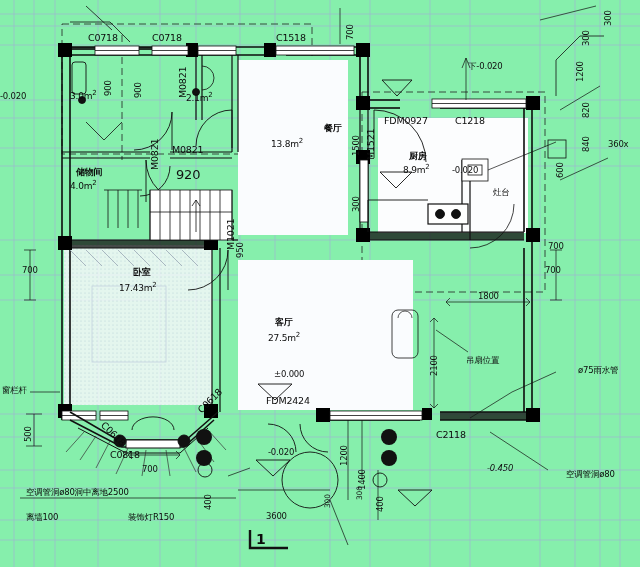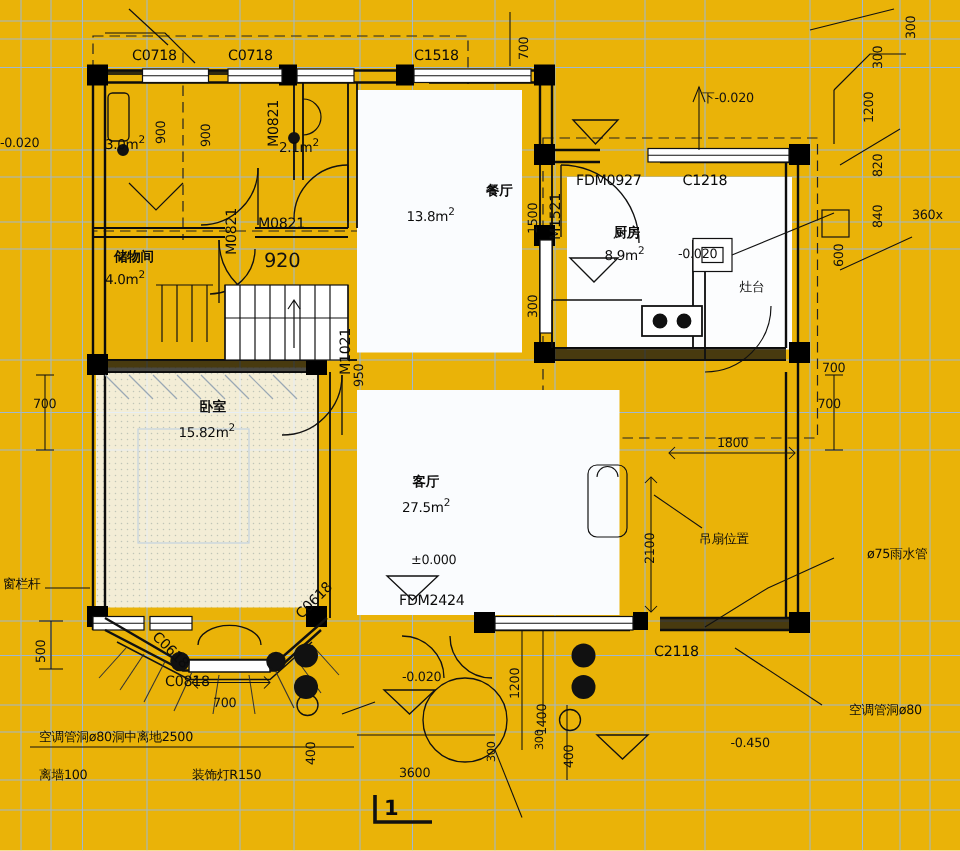--- a/index.html
+++ b/index.html
@@ -1,20 +1,20 @@
 <!DOCTYPE html>
 <html><head>
 <meta charset="utf-8">
 <style>
   html,body{margin:0;padding:0;background:#fff;}
   body{font-family:"Liberation Sans","DejaVu Sans",sans-serif;}
   #plan{
     position:relative;
     width:640px;height:567px;
-    background:#eab308;
+    background:#86efac;
     overflow:hidden;
   }
   #plan svg{position:absolute;left:0;top:0;}
   .lbl{
     position:absolute;
     font-family:"DejaVu Sans","Liberation Sans",sans-serif;
     color:#0b0b0b;
     white-space:nowrap;
     line-height:1;
     letter-spacing:-0.2px;
@@ -423,34 +423,34 @@
     <span>13.8m</span><sup style="font-size:7px">2</sup>
   </div>
 
   <div class="lbl rm" style="left:409px;top:152px;">厨房</div>
   <div class="lbl rma" style="left:403px;top:164px;">
     <span>8.9m</span><sup style="font-size:7px">2</sup>
   </div>
 
   <div class="lbl rm" style="left:133px;top:268px;">卧室</div>
   <div class="lbl rma" style="left:119px;top:282px;">
-    <span>15.82m</span><sup style="font-size:7px">2</sup>
+    <span>17.43m</span><sup style="font-size:7px">2</sup>
   </div>
 
   <div class="lbl rm" style="left:275px;top:318px;">客厅</div>
   <div class="lbl rma" style="left:268px;top:332px;">
     <span>27.5m</span><sup style="font-size:7px">2</sup>
   </div>
 
   <div class="lbl dim" style="left:0px;top:92px;">-0.020</div>
   <div class="lbl dim" style="left:468px;top:62px;">下-0.020</div>
   <div class="lbl dim" style="left:452px;top:166px;">-0.020</div>
   <div class="lbl dim" style="left:258px;top:370px;margin-left:16px;">±0.000</div>
   <div class="lbl dim" style="left:268px;top:448px;">-0.020</div>
-  <div class="lbl dim" style="left:487px;top:492px;">-0.450</div>
+  <div class="lbl dim" style="left:487px;top:464px;font-style:italic;">-0.450</div>
 
   <div class="lbl dim" style="left:22px;top:266px;">700</div>
   <div class="lbl dim" style="left:545px;top:266px;">700</div>
   <div class="lbl dimv" style="left:346px;top:40px;transform:rotate(-90deg);">700</div>
   <div class="lbl dim" style="left:548px;top:242px;">700</div>
 
   <div class="lbl dimv" style="left:604px;top:26px;transform:rotate(-90deg);">300</div>
   <div class="lbl dimv" style="left:582px;top:46px;transform:rotate(-90deg);">300</div>
   <div class="lbl dimv" style="left:576px;top:82px;transform:rotate(-90deg);">1200</div>
   <div class="lbl dimv" style="left:582px;top:118px;transform:rotate(-90deg);">820</div>

